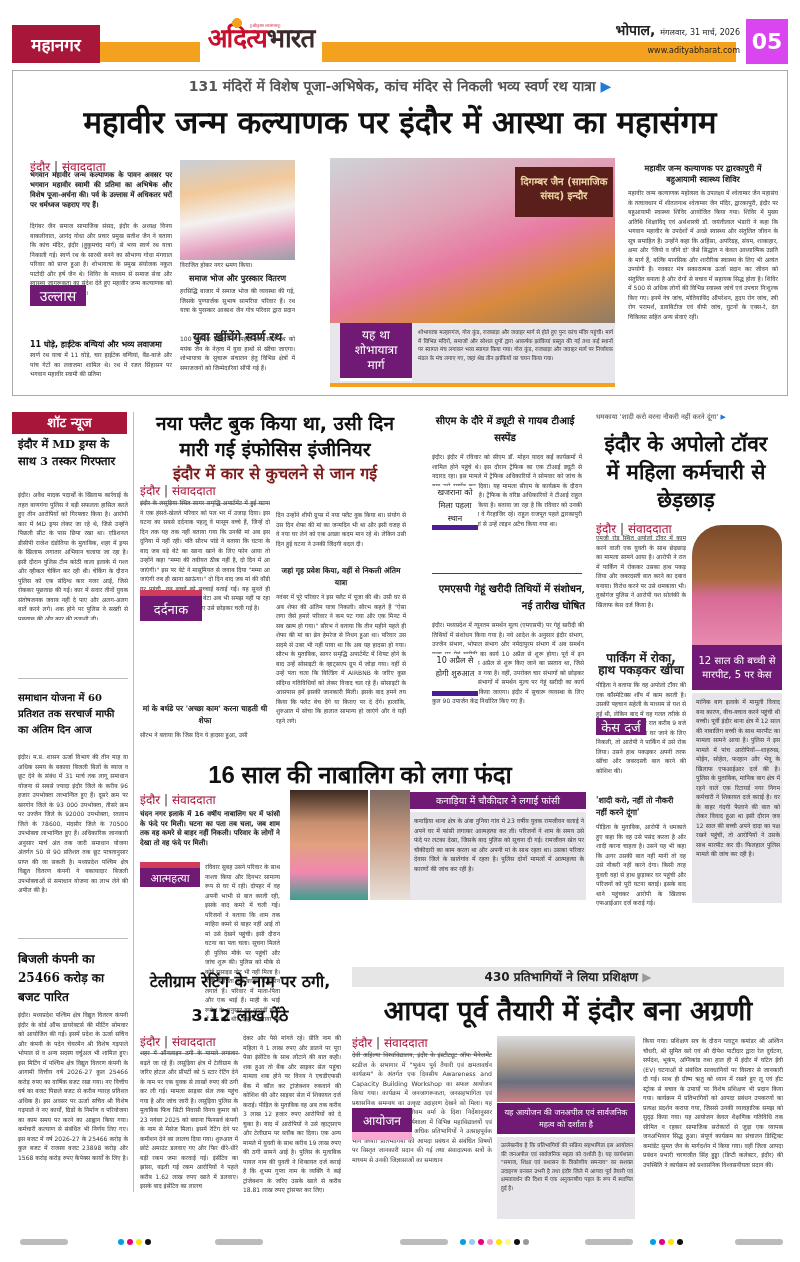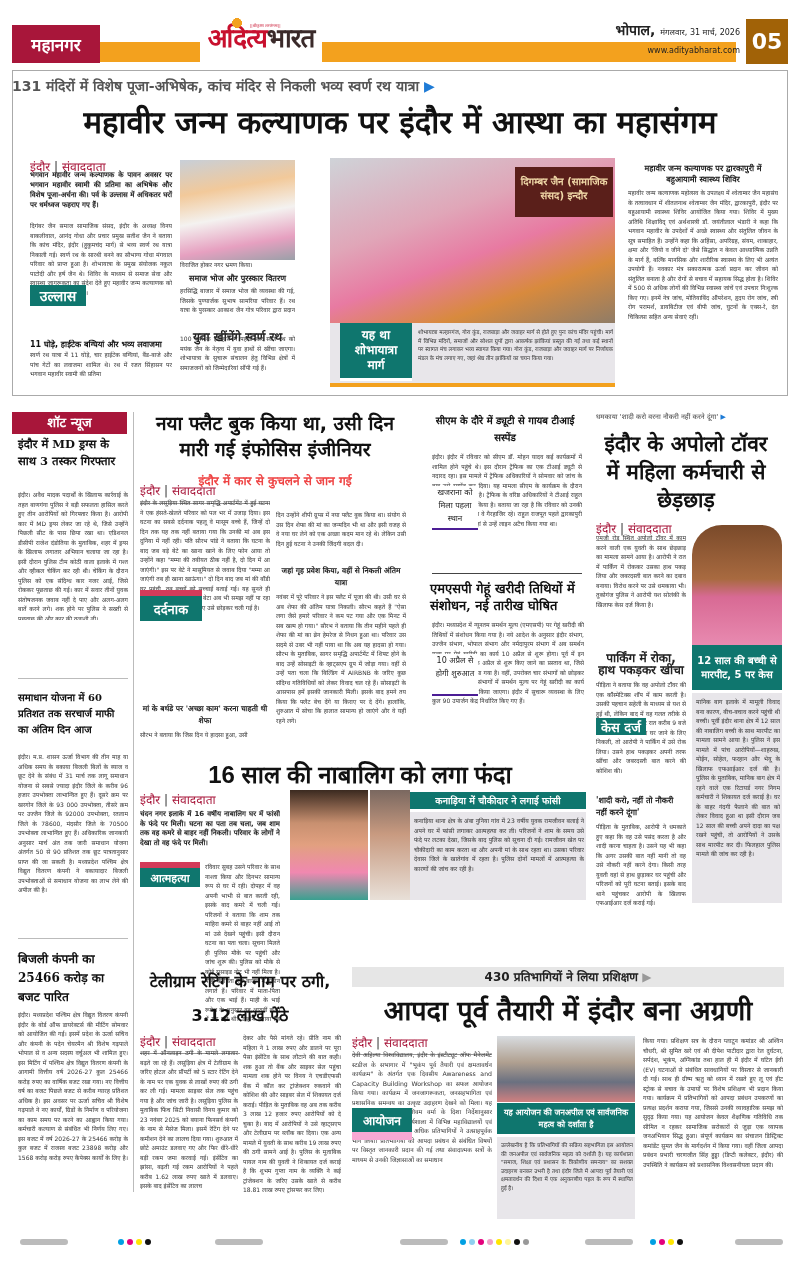--- a/index.html
+++ b/index.html
@@ -8,37 +8,37 @@
 .hdr-sec{left:12px;top:25px;width:88px;height:38px;background:#a8163a;color:#fff;font-size:17px;font-weight:bold;display:flex;align-items:center;justify-content:center}
 .hdr-bar{top:42px;height:20px;background:#f3a11e}
 .logo{left:202px;top:15px;width:118px;height:50px;text-align:center}
 .logo .l1{font-size:26px;font-weight:bold;color:#c8102e;letter-spacing:-1px;line-height:46px}
 .logo .l1 b{color:#3a2a2a}
 .logo .tag{position:absolute;top:8px;left:48px;font-size:4px;color:#c8102e}
 .logo .sun{position:absolute;left:26px;top:0;width:18px;height:16px;background:radial-gradient(circle,#f3a11e 40%,transparent 42%);}
 .dateline{right:60px;top:20px;font-size:14px;color:#222;text-align:right;font-weight:bold}
 .dateline small{font-size:8px;font-weight:normal}
 .web{right:60px;top:46px;font-size:8px;color:#222}
-.pgno{right:12px;top:19px;width:42px;height:45px;background:#a16207;color:#fff;font-size:22px;font-weight:bold;display:flex;align-items:center;justify-content:center}
+.pgno{right:12px;top:19px;width:42px;height:45px;background:#d946ef;color:#fff;font-size:22px;font-weight:bold;display:flex;align-items:center;justify-content:center}
 .topbox{left:12px;top:70px;width:776px;height:326px;border:1px solid #aaa;background:#fff}
-.kicker{font-size:14px;color:#555;font-weight:bold}
+.kicker{font-size:14px;color:#555;text-align:center;font-weight:bold}
 .kicker .tri{color:#1e7bd6}
 .h1{text-align:center;font-weight:bold;color:#111}
 .body{font-size:6px;line-height:9.5px;color:#333;text-align:justify}
 .sub{font-weight:bold;color:#222;text-align:center}
-.tag-red{background:#0f766e;color:#fff;font-weight:bold;display:flex;align-items:center;justify-content:center;border-bottom:3px solid #fff}
+.tag-red{background:#701a75;color:#fff;font-weight:normal;display:flex;align-items:center;justify-content:center;border-bottom:3px solid #fff}
 .photo{background:linear-gradient(160deg,#cfd3d8 0%,#e0a6b8 35%,#e87aa2 55%,#d88a3d 75%,#8a7b6a 100%)}
 .caption-box{background:#e8e6ea}
 .byline{font-size:12px;color:#333;text-align:left}
 .byline span{color:#a8163a}
 .vrule{background:#bbb;width:1px}
 .hrule{background:#bbb;height:1px}
 .shortnews-hd{left:12px;top:412px;width:115px;height:22px;background:#a8163a;color:#fff;font-size:13px;font-weight:bold;text-align:center;line-height:22px}
 .side-h{font-weight:bold;color:#111;font-family:"DejaVu Serif",serif}
-.cyan-u{border-bottom:2px solid #4c1d95}
+.cyan-u{border-bottom:5px solid #4c1d95}
 .dot{position:absolute;width:6px;height:6px;border-radius:50%}
 .pill{position:absolute;height:6px;width:48px;border-radius:3px;background:#bbb}
 </style>
 </head>
 <body>
 
 <div class="abs hdr-sec">महानगर</div>
 <div class="abs hdr-bar" style="left:100px;width:100px"></div>
 <div class="abs logo">
   <div class="sun"></div>
@@ -83,36 +83,36 @@
 <div class="abs body" style="left:18px;top:490px;width:110px;height:130px;overflow:hidden">इंदौर। अवैध मादक पदार्थों के खिलाफ कार्रवाई के तहत बाणगंगा पुलिस ने बड़ी सफलता हासिल करते हुए तीन आरोपियों को गिरफ्तार किया है। आरोपी कार में MD ड्रग्स लेकर जा रहे थे, जिसे उन्होंने पिछली सीट के पास छिपा रखा था। एडिशनल डीसीपी राजेश दंडोतिया के मुताबिक, शहर में ड्रग्स के खिलाफ लगातार अभियान चलाया जा रहा है। इसी दौरान पुलिस टीम कोठी वाला इलाके में गश्त और व्हीकल चेकिंग कर रही थी। चेकिंग के दौरान पुलिस को एक संदिग्ध कार नजर आई, जिसे रोककर पूछताछ की गई। कार में सवार तीनों युवक संतोषजनक जवाब नहीं दे पाए और अलग-अलग बातें करने लगे। शक होने पर पुलिस ने सख्ती से पूछताछ की और कार की तलाशी ली।</div>
 <div class="abs hrule" style="left:18px;top:678px;width:110px"></div>
 <div class="abs side-h" style="left:18px;top:690px;width:110px;font-size:10px;line-height:16px">समाधान योजना में 60 प्रतिशत तक सरचार्ज माफी का अंतिम दिन आज</div>
 <div class="abs body" style="left:18px;top:752px;width:110px;height:166px;overflow:hidden">इंदौर। म.प्र. शासन ऊर्जा विभाग की तीन माह या अधिक समय के बकाया बिजली बिलों के ब्याज व छूट देने के संबंध में 31 मार्च तक लागू समाधान योजना से सबसे ज्यादा इंदौर जिले के करीब 96 हजार उपभोक्ता लाभान्वित हुए हैं। दूसरे क्रम पर खरगोन जिले के 93 000 उपभोक्ता, तीसरे क्रम पर उज्जैन जिले के 92000 उपभोक्ता, रतलाम जिले के 78600, मंदसौर जिले के 70500 उपभोक्ता लाभान्वित हुए हैं। अधिकारिक जानकारी अनुसार मार्च अंत तक जारी समाधान योजना अंतर्गत 50 से 90 प्रतिशत तक छूट पात्रतानुसार प्राप्त की जा सकती है। मध्यप्रदेश पश्चिम क्षेत्र विद्युत वितरण कंपनी ने बकायादार बिजली उपभोक्ताओं से समाधान योजना का लाभ लेने की अपील की है।</div>
 <div class="abs hrule" style="left:18px;top:938px;width:110px"></div>
 <div class="abs side-h" style="left:18px;top:950px;width:110px;font-size:12px;line-height:19px">बिजली कंपनी का 25466 करोड़ का बजट पारित</div>
 <div class="abs body" style="left:18px;top:1010px;width:110px;height:180px;overflow:hidden">इंदौर। मध्यप्रदेश पश्चिम क्षेत्र विद्युत वितरण कंपनी इंदौर के बोर्ड ऑफ डायरेक्टर्स की मीटिंग सोमवार को आयोजित की गई। इसमें प्रदेश के ऊर्जा सचिव और कंपनी के पदेन चेयरमैन श्री विशेष गढ़पाले भोपाल से व अन्य सदस्य वर्चुअल भी शामिल हुए। इस मिटिंग में पश्चिम क्षेत्र विद्युत वितरण कंपनी के आगामी वित्तीय वर्ष 2026-27 कुल 25466 करोड़ रुपए का वार्षिक बजट रखा गया। नए वित्तीय वर्ष का बजट पिछले बजट से करीब ग्यारह प्रतिशत अधिक है। इस अवसर पर ऊर्जा सचिव श्री विशेष गढ़पाले ने नए कार्यों, ग्रिडों के निर्माण व परियोजना का काम समय पर करने का आह्वान किया गया। कर्मचारी कल्याण से संबंधित भी निर्णय लिए गए। इस बजट में वर्ष 2026-27 के 25466 करोड़ के कुल बजट में राजस्व बजट 23898 करोड़ और 1568 करोड़ करोड़ रुपए कैपेक्स कार्यों के लिए है।</div>
 <div class="abs vrule" style="left:133px;top:412px;height:780px"></div>
 
 <div class="abs h1" style="left:140px;top:410px;width:270px;font-size:19px;line-height:26px">नया फ्लैट बुक किया था, उसी दिन मारी गई इंफोसिस इंजीनियर</div>
-<div class="abs h1" style="left:140px;top:472px;width:270px;font-size:12px;color:#ef4444">इंदौर में कार से कुचलने से जान गई</div>
+<div class="abs h1" style="left:140px;top:462px;width:270px;font-size:16px;color:#7f1d1d">इंदौर में कार से कुचलने से जान गई</div>
 <div class="abs byline" style="left:140px;top:482px;width:130px;border-bottom:1px solid #999;padding-bottom:4px"><span>इंदौर</span> | <span>संवाददाता</span></div>
 <div class="abs body" style="left:140px;top:498px;width:130px;height:210px;overflow:hidden">इंदौर के लसूड़िया स्थित सागर समृद्धि अपार्टमेंट में हुई घटना ने एक हंसते-खेलते परिवार को पल भर में उजाड़ दिया। इस घटना का सबसे दर्दनाक पहलू वे मासूम बच्चे हैं, जिन्हें दो दिन तक यह तक नहीं बताया गया कि उनकी मां अब इस दुनिया में नहीं रही। पति सौरभ पांडे ने बताया कि घटना के बाद जब बड़े बेटे का खाना खाने के लिए फोन आया तो उन्होंने कहा "मम्मा की तबीयत ठीक नहीं है, दो दिन में आ जाएंगी।" इस पर बेटे ने मासूमियत से जवाब दिया "मम्मा आ जाएंगी तब ही खाना खाऊंगा।" दो दिन बाद जब मां की बॉडी घर पहुंची, तब बच्चों को सच्चाई बताई गई। यह सुनते ही दोनों बच्चे बिलख पड़े। छोटा बेटा अब भी समझ नहीं पा रहा है कि उसकी मां हमेशा के लिए उसे छोड़कर चली गई है।</div>
 <div class="abs tag-red" style="left:140px;top:590px;width:62px;height:34px;font-size:13px;border-top:6px solid #d33b5a">दर्दनाक</div>
 <div class="abs sub" style="left:140px;top:703px;width:130px;font-size:7.5px;line-height:12px">मां के बर्थडे पर 'अच्छा काम' करना चाहती थी शेफा</div>
 <div class="abs body" style="left:140px;top:730px;width:130px;height:10px;overflow:hidden">सौरभ ने बताया कि जिस दिन ये हादसा हुआ, उसी</div>
 <div class="abs body" style="left:276px;top:510px;width:130px;height:48px;overflow:hidden">दिन उन्होंने शीपी ग्रुप्स में नया फ्लैट बुक किया था। संयोग से उस दिन शेफा की मां का जन्मदिन भी था और इसी वजह से वे नया घर लेने को एक अच्छा कदम मान रहे थे। लेकिन उसी दिन हुई घटना ने उनकी जिंदगी बदल दी।</div>
 <div class="abs sub" style="left:276px;top:565px;width:130px;font-size:7.5px;line-height:12px">जहां गृह प्रवेश किया, वहीं से निकली अंतिम यात्रा</div>
 <div class="abs body" style="left:276px;top:592px;width:130px;height:148px;overflow:hidden">नवंबर में पूरे परिवार ने इस फ्लैट में पूजा की थी। उसी घर से अब शेफा की अंतिम यात्रा निकली। सौरभ कहते हैं "ऐसा लगा जैसे हमारे परिवार ने कम पट गया और एक मिनट में सब खत्म हो गया।" सौरभ ने बताया कि तीन महीने पहले ही शेफा की मां का ब्रेन हेमरेज से निधन हुआ था। परिवार उस सदमे से उबर भी नहीं पाया था कि अब यह हादसा हो गया। सौरभ के मुताबिक, सागर समृद्धि अपार्टमेंट में शिफ्ट होने के बाद उन्हें सोसाइटी के व्हाट्सएप ग्रुप में जोड़ा गया। वहीं से उन्हें पता चला कि बिल्डिंग में AIRBNB के जरिए कुछ संदिग्ध गतिविधियों को लेकर विवाद चल रहे हैं। सोसाइटी के आसपास हमें इसकी जानकारी मिली। इसके बाद हमने तय किया कि फ्लैट बेच देंगे या किराए पर दे देंगे। हालांकि, शुरुआत में सोचा कि हालात सामान्य हो जाएंगे और वे यहीं रहने लगे।</div>
 
 <div class="abs side-h" style="left:430px;top:412px;width:150px;font-size:10px;line-height:17px;text-align:center">सीएम के दौरे में ड्यूटी से गायब टीआई सस्पेंड</div>
 <div class="abs body" style="left:432px;top:452px;width:150px;height:90px;overflow:hidden">इंदौर। इंदौर में रविवार को सीएम डॉ. मोहन यादव कई कार्यक्रमों में शामिल होने पहुंचे थे। इस दौरान ट्रैफिक का एक टीआई ड्यूटी से नदारद रहा। इस मामले में ट्रैफिक अधिकारियों ने सोमवार को जांच के बाद उसे सस्पेंड कर दिया। यह मामला सीएम के कार्यक्रम के दौरान ट्रैफिक ड्यूटी से जुड़ा है। ट्रैफिक के वरिष्ठ अधिकारियों ने टीआई राहुल राजपूत को निलंबित किया है। बताया जा रहा है कि रविवार को उनकी ड्यूटी लगी थी, लेकिन वे गैरहाजिर रहे। राहुल राजपूत पहले द्वारकापुरी टीआई रह चुके हैं। वहां से उन्हें लाइन अटैच किया गया था।</div>
 <div class="abs cyan-u" style="left:432px;top:486px;width:46px;height:44px;background:#fff;font-size:8px;text-align:center;line-height:13px;color:#222">खजराना को मिला पहला स्थान</div>
 <div class="abs hrule" style="left:432px;top:573px;width:150px;background:#444"></div>
 
-<div class="abs side-h" style="left:430px;top:580px;width:155px;font-size:13px;line-height:17px;text-align:left">एमएसपी गेहूं खरीदी तिथियों में संशोधन, नई तारीख घोषित</div>
+<div class="abs side-h" style="left:430px;top:580px;width:155px;font-size:10px;line-height:17px;text-align:right">एमएसपी गेहूं खरीदी तिथियों में संशोधन, नई तारीख घोषित</div>
 <div class="abs body" style="left:432px;top:620px;width:152px;height:112px;overflow:hidden">इंदौर। मध्यप्रदेश में न्यूनतम समर्थन मूल्य (एमएसपी) पर गेहूं खरीदी की तिथियों में संशोधन किया गया है। नये आदेश के अनुसार इंदौर संभाग, उज्जैन संभाग, भोपाल संभाग और नर्मदापुरम संभाग में अब समर्थन मूल्य पर गेहूं खरीदी का कार्य 10 अप्रैल से शुरू होगा। पूर्व में इन संभागों में खरीदी एक अप्रैल से शुरू किए जाने का प्रस्ताव था, जिसे अब संशोधित कर दिया गया है। वहीं, उपरोक्त चार संभागों को छोड़कर प्रदेश के अन्य सभी संभागों में समर्थन मूल्य पर गेहूं खरीदी का कार्य 15 अप्रैल से प्रारंभ किया जाएगा। इंदौर में सुचारू व्यवस्था के लिए कुल 90 उपार्जन केंद्र निर्धारित किए गए हैं।</div>
 <div class="abs cyan-u" style="left:432px;top:654px;width:46px;height:42px;background:#fff;font-size:8px;text-align:center;line-height:13px;color:#222">10 अप्रैल से होगी शुरुआत</div>
 
 <div class="abs" style="left:596px;top:412px;width:180px;font-size:7px;color:#444"><span>धमकाया 'शादी करो वरना नौकरी नहीं करने दूंगा'</span> <span style="color:#1e7bd6">▶</span></div>
 <div class="abs h1" style="left:596px;top:430px;width:180px;font-size:21px;line-height:28px">इंदौर के अपोलो टॉवर में महिला कर्मचारी से छेड़छाड़</div>
 <div class="abs byline" style="left:596px;top:520px;width:90px;border-bottom:1px solid #999;padding-bottom:3px"><span>इंदौर</span> | <span>संवाददाता</span></div>
 <div class="abs body" style="left:596px;top:533px;width:90px;height:108px;overflow:hidden">एमजी रोड स्थित अपोलो टॉवर में काम करने वाली एक युवती के साथ छेड़छाड़ का मामला सामने आया है। आरोपी ने रात में पार्किंग में रोककर उसका हाथ पकड़ लिया और जबरदस्ती बात करने का दबाव बनाया। विरोध करने पर उसे धमकाया भी। तुकोगंज पुलिस ने आरोपी यश सोलंकी के खिलाफ केस दर्ज किया है।</div>
 <div class="abs sub" style="left:596px;top:652px;width:90px;font-size:12px;line-height:12px">पार्किंग में रोका, हाथ पकड़कर खींचा</div>
 <div class="abs body" style="left:596px;top:680px;width:90px;height:112px;overflow:hidden">पीड़िता ने बताया कि वह अपोलो टॉवर की एक कॉस्मेटिक्स शॉप में काम करती है। उसकी पहचान सहेली के माध्यम से यश से हुई थी, लेकिन बाद में वह गलत तरीके से बात करने लगा। रविवार रात करीब 9 बजे काम खत्म कर जब वह घर जाने के लिए निकली, तो आरोपी ने पार्किंग में उसे रोक लिया। उसने हाथ पकड़कर अपनी तरफ खींचा और जबरदस्ती बात करने की कोशिश की।</div>
 <div class="abs tag-red" style="left:596px;top:718px;width:50px;height:20px;font-size:13px">केस दर्ज</div>

